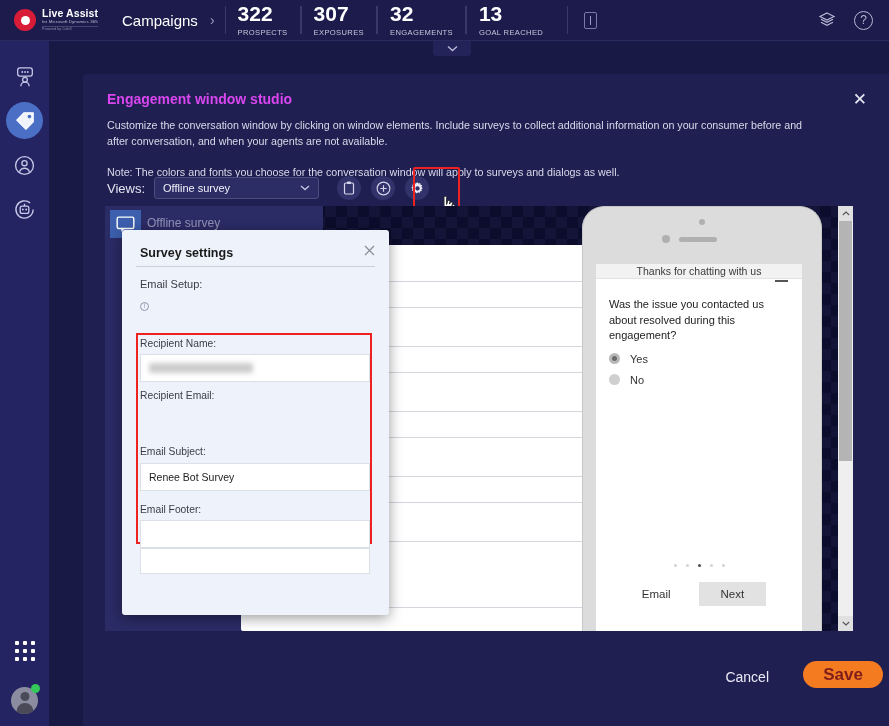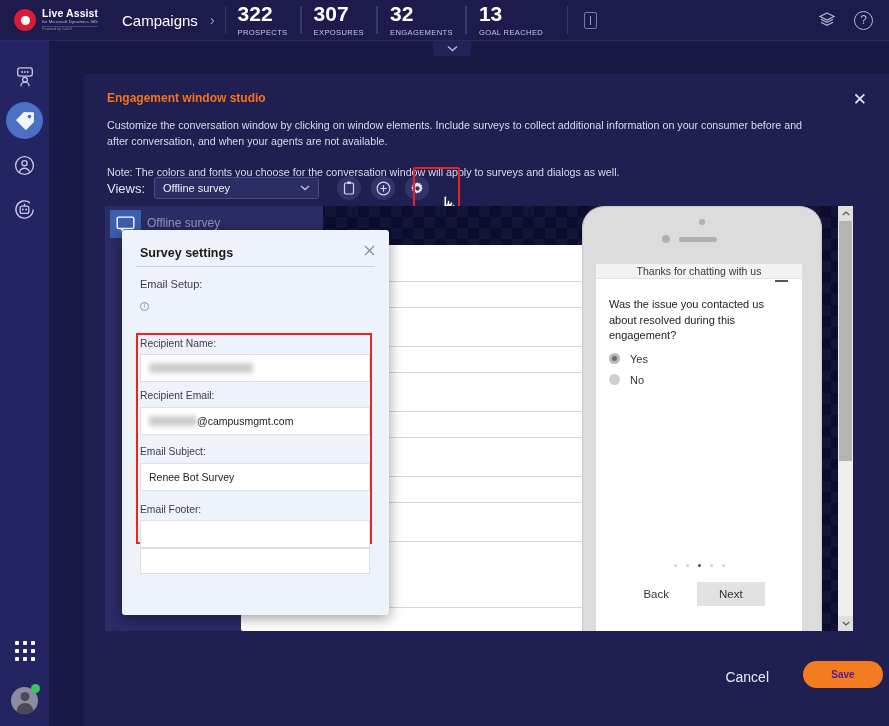--- a/index.html
+++ b/index.html
@@ -77,21 +77,21 @@
   .avatar::before { content:""; position:absolute; left:50%; top:5px; transform:translateX(-50%); width:9px; height:9px; border-radius:50%; background:#4a4a58; }
   .avatar::after { content:""; position:absolute; left:50%; top:16px; transform:translateX(-50%); width:17px; height:12px; border-radius:9px 9px 0 0; background:#4a4a58; }
   .status-dot { position: absolute; right: 9px; top: 10px; width: 9px; height: 9px; border-radius: 50%; background: #34c759; }
 
   
   .modal {
     position: absolute; left: 83px; top: 74px; width: 806px; height: 652px;
     background: #1f1f52;
     border-radius: 4px 0 0 0;
   }
-  .modal-title { position: absolute; left: 24px; top: 17px; color: #f97316; font-size: 12px; font-weight: bold; }
+  .modal-title { position: absolute; left: 24px; top: 17px; color: #d946ef; font-size: 14px; font-weight: bold; }
   .modal-close { position: absolute; right: 22px; top: 17px; color: #e6e6f2; font-size: 17px; line-height: 1; }
   .modal-desc { position: absolute; left: 24px; top: 44px; width: 700px; color: #d9d9ea; font-size: 10.7px; line-height: 1.45; }
   .modal-note { margin-top: 16px; }
 
   .views-row { position: absolute; left: 24px; top: 102px; display: flex; align-items: center; }
   .views-label { color: #e4e4f2; font-size: 13px; margin-right: 9px; }
   .views-select {
     width: 165px; height: 22px; background: #2d2d66; border: 1px solid #4c4c80; border-radius: 3px;
     display: flex; align-items: center; padding: 0 8px; color: #f0f0fa; font-size: 11px;
   }
@@ -196,21 +196,21 @@
   .blurtext {
     display: inline-block; color: transparent; background: #cbcbcb;
     filter: blur(2.6px); border-radius: 2px; height: 10px;
   }
 
   
   .footer { position: absolute; left: 83px; bottom: 0; width: 806px; height: 92px; background: #1f1f52; }
   .btn-cancel { position: absolute; right: 120px; top: 35px; color: #eaeaf6; font-size: 14px; }
   .btn-save {
     position: absolute; right: 6px; top: 27px; width: 80px; height: 27px; border-radius: 14px;
-    background: #f47b20; color: #4c1d95; font-size: 10px; font-weight: bold;
+    background: #f47b20; color: #7f1d1d; font-size: 17px; font-weight: bold;
     display: flex; align-items: center; justify-content: center;
   }
 </style>
 </head>
 <body>
 
 <div id="root">
 
   <div class="topbar">
 
@@ -430,21 +430,21 @@
           </div>
 
           <div class="ps-dots">
             <i></i>
               <i></i>
               <i class="on"></i>
               <i></i>
               <i></i>
           </div>
           <div class="ps-nav">
-            <div class="back">Back</div>
+            <div class="back">Email</div>
             <div class="next">Next</div>
           </div>
         </div>
       </div>
     </div>
 
     <div class="stage-scroll">
       <div class="ss-up">
         <svg width="8" height="5" viewBox="0 0 8 5">
             <path d="M.8 4 L4 1 L7.2 4" fill="none" stroke="#555" stroke-width="1.1"></path>
@@ -474,24 +474,20 @@
     </div>
 
     <div class="redbox"></div>
 
     <div class="fld-label" style="top:108px">Recipient Name:</div>
     <div class="fld-input" style="top:124px">
       <span class="blurtext" style="width:104px">Stephanie Crowley</span>
     </div>
 
     <div class="fld-label" style="top:160px">Recipient Email:</div>
-    <div class="fld-input" style="top:177px">
-      <span class="blurtext" style="width:48px">sxcrowley</span>
-        <span>@campusmgmt.com</span>
-    </div>
 
     <div class="fld-label" style="top:216px">Email Subject:</div>
     <div class="fld-input" style="top:233px">Renee Bot Survey</div>
 
     <div class="fld-label" style="top:274px">Email Footer:</div>
     <div class="fld-input" style="top:290px"></div>
 
     <div class="fld-input" style="top:318px; height:26px"></div>
   </div>
 

